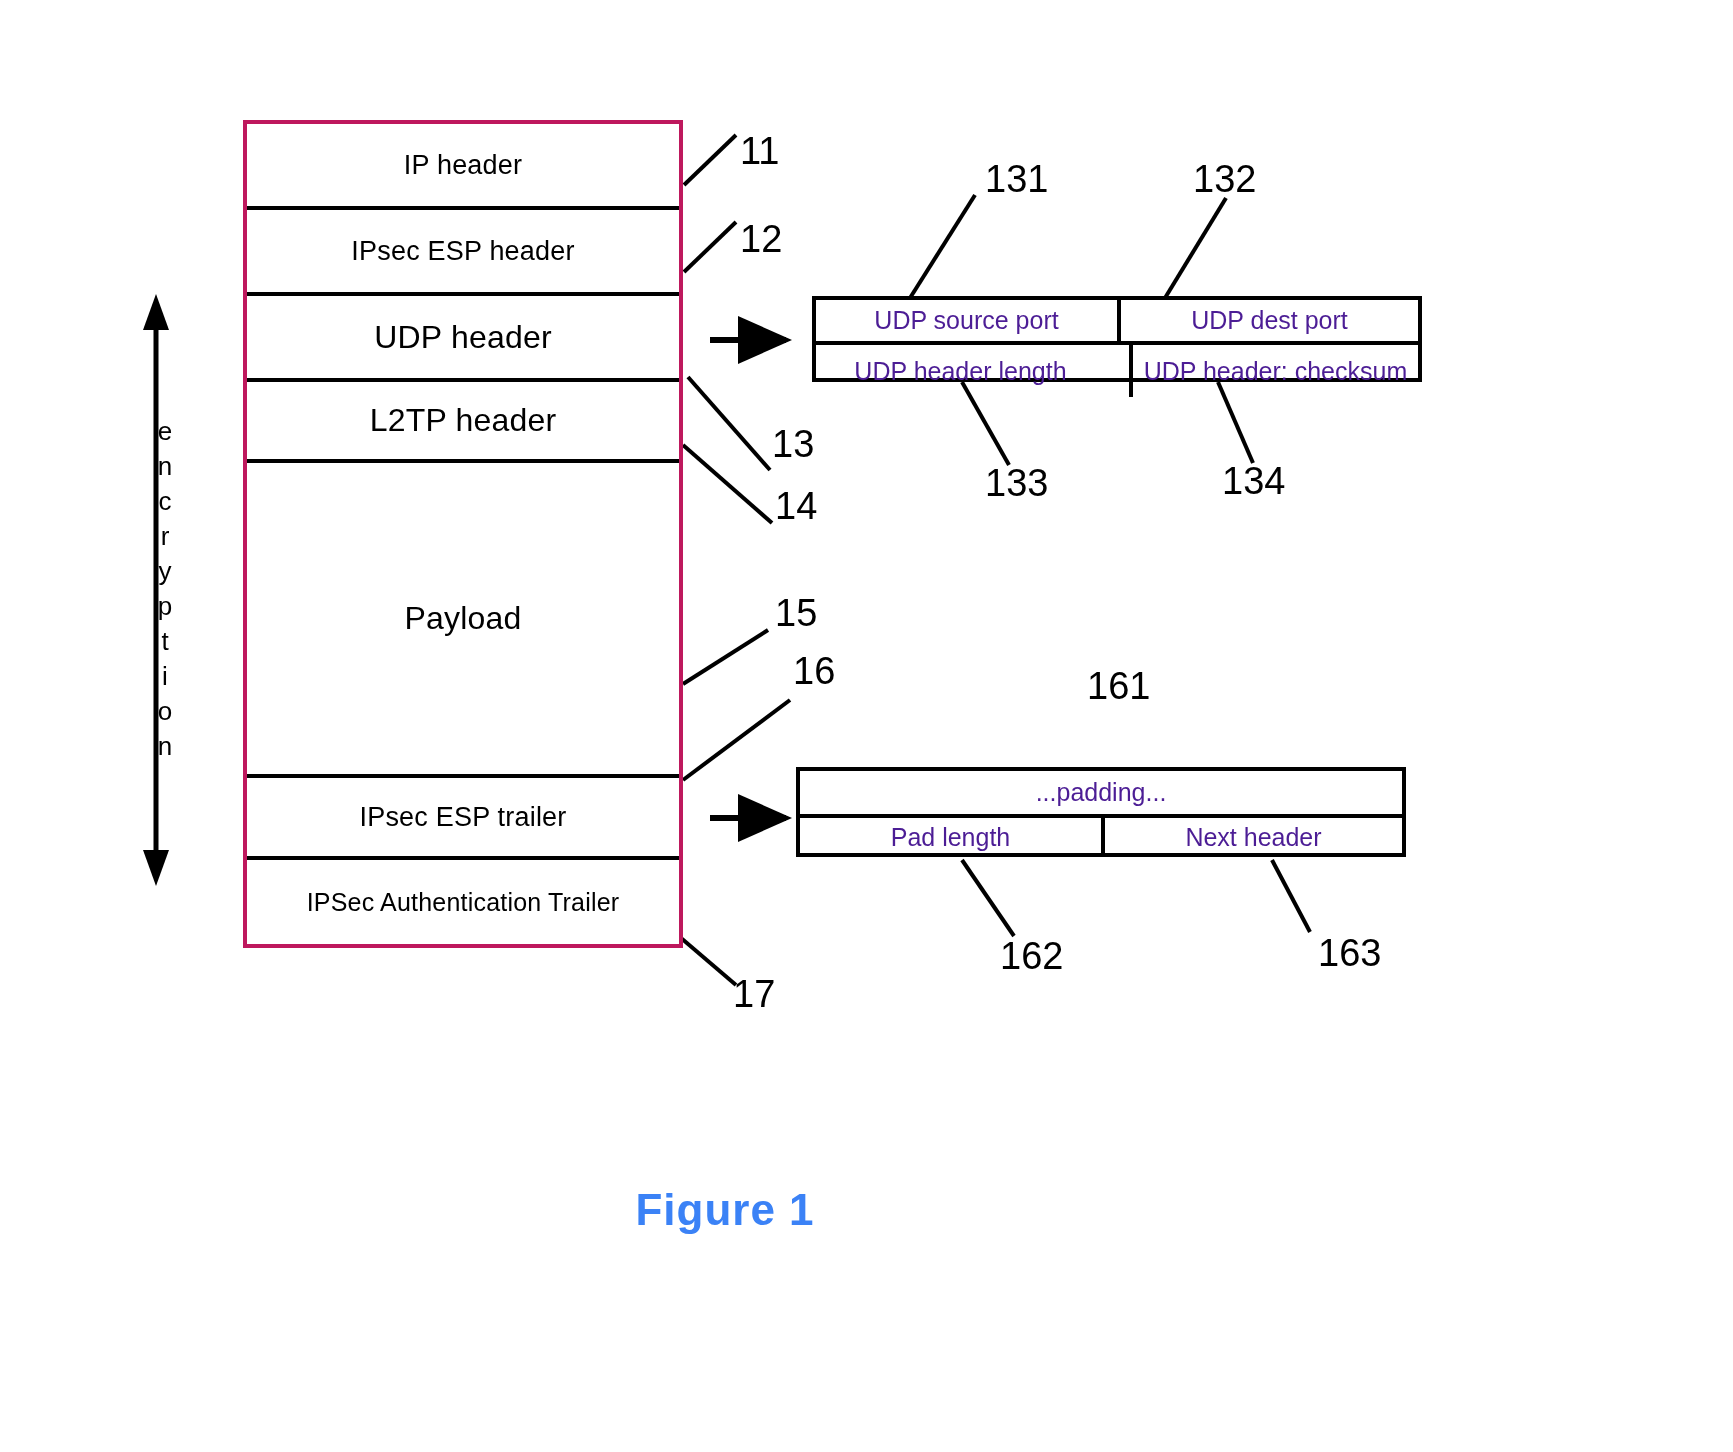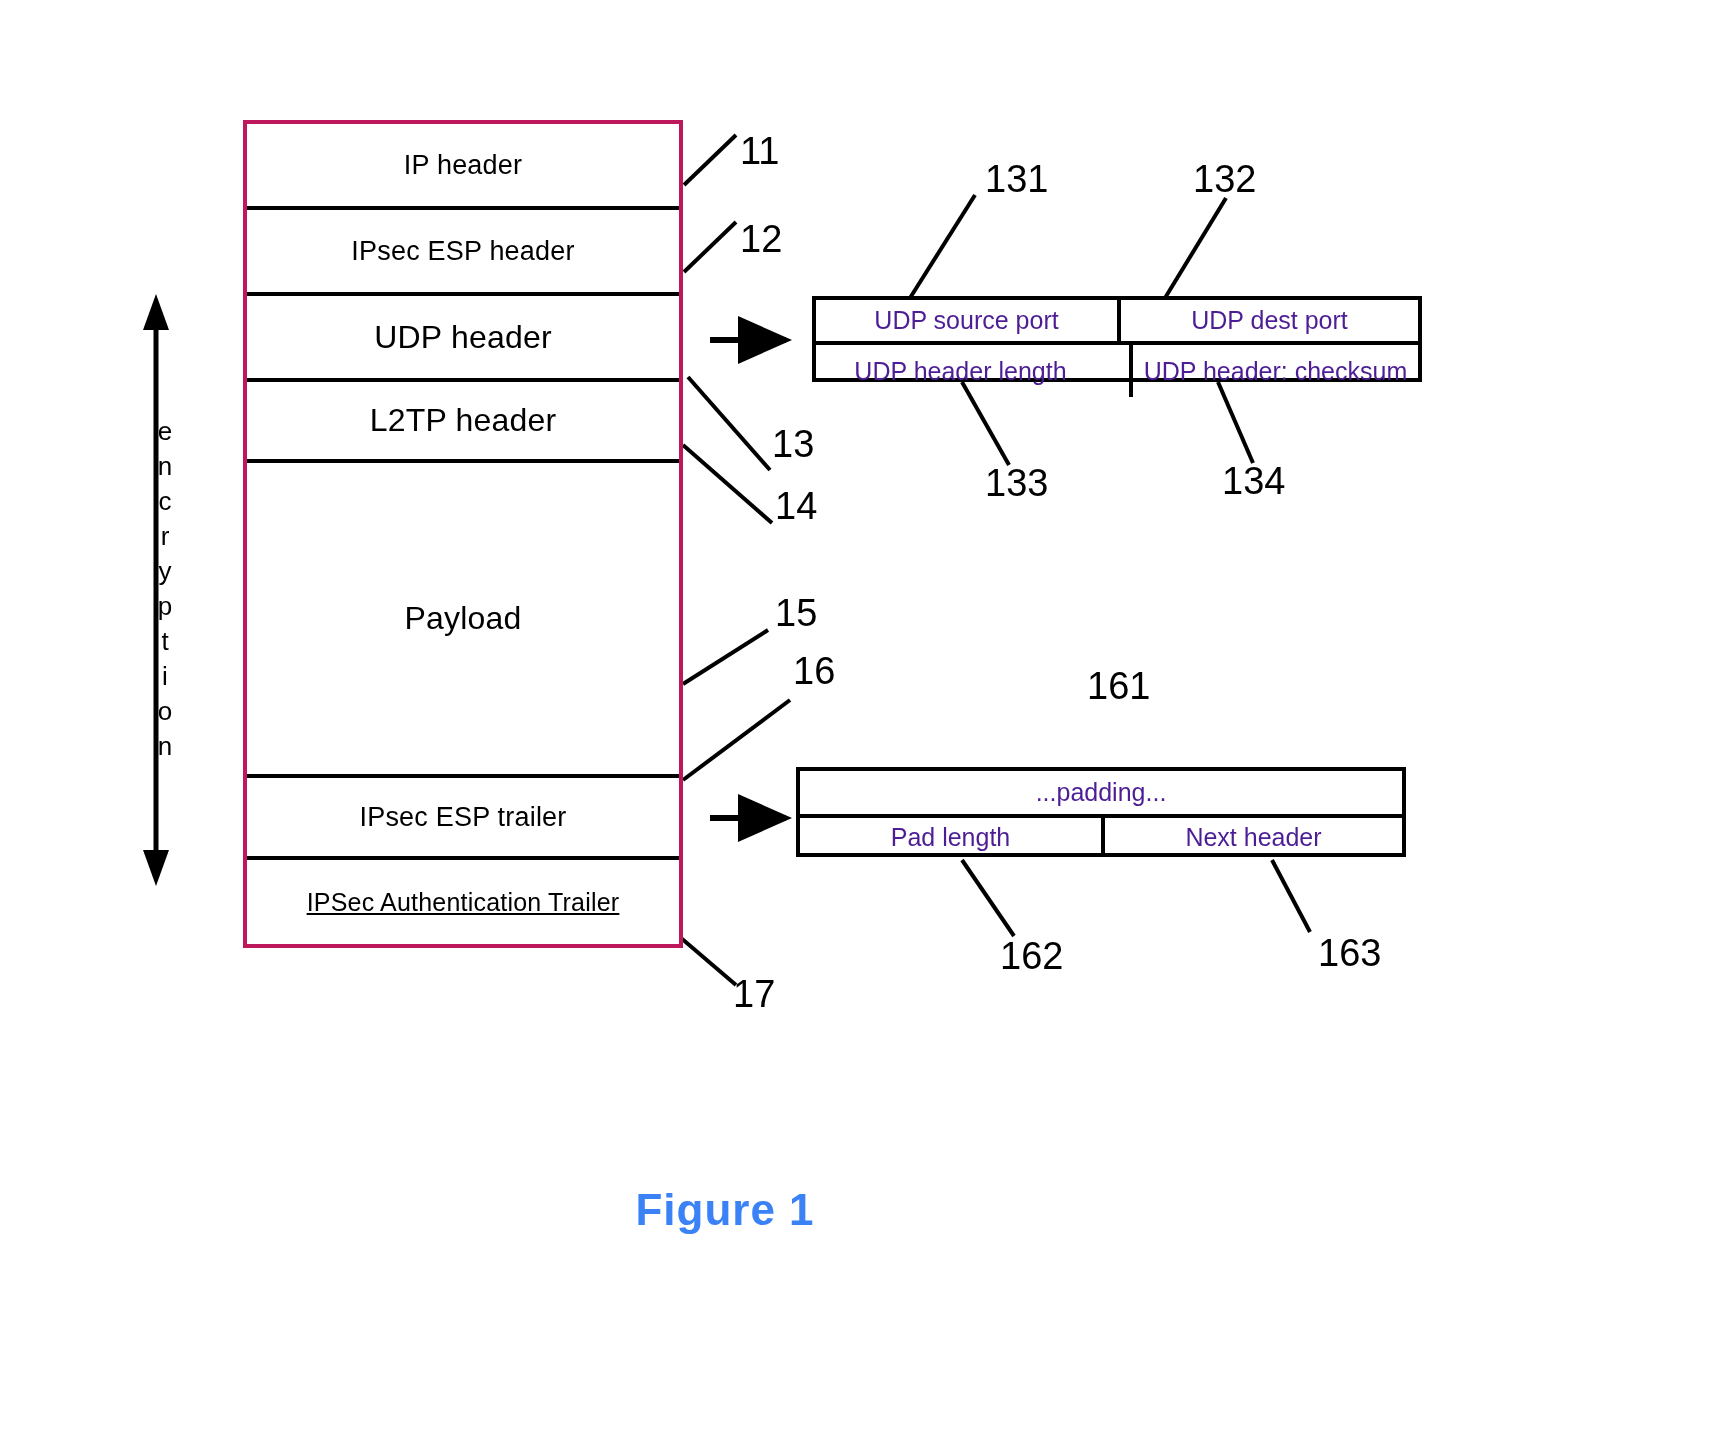--- a/index.html
+++ b/index.html
@@ -34,21 +34,21 @@
   .stack-row {
     position: absolute;
     left: 0;
     width: 100%;
     box-sizing: border-box;
     display: flex;
     align-items: center;
     justify-content: center;
     border-bottom: 4px solid #000;
   }
-  .stack-row:last-child { border-bottom: none; text-decoration: underline; }
+  .stack-row:last-child { border-bottom: none; }
   .stack-label {
     font-size: 27px;
     letter-spacing: 0.2px;
     white-space: nowrap;
     color: #000;
   }
   .stack-label.big { font-size: 32px; }
   .stack-label.small { font-size: 25px; }
 
   

